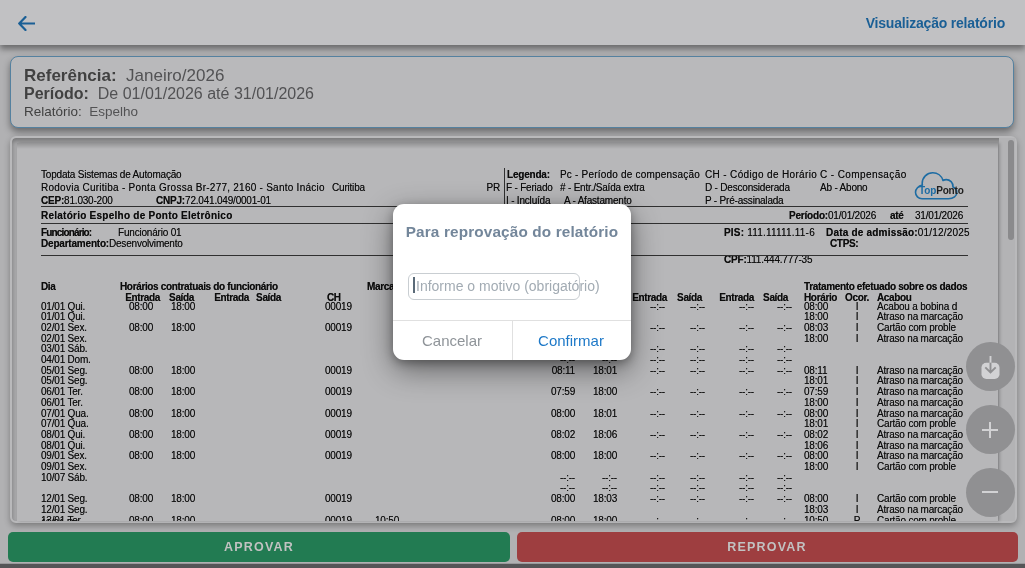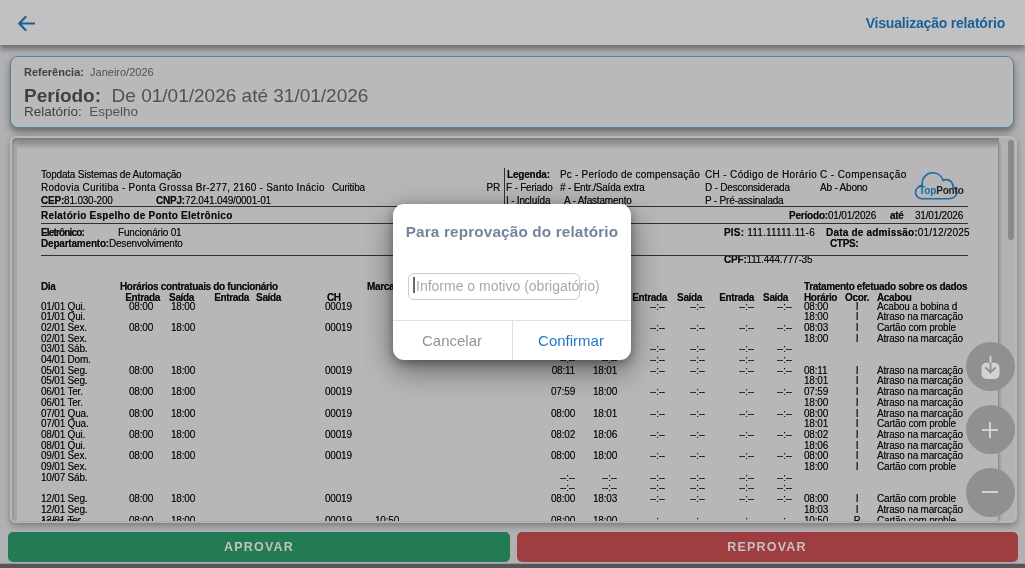--- a/index.html
+++ b/index.html
@@ -8,22 +8,22 @@
 .doc.b{letter-spacing:-0.35px}
 .c{text-align:center}
 .rule{height:1px;background:#303030}
 </style></head><body>
 <div class="a" style="left:0;top:0;width:1025px;height:45px;background:#c1c1c3;box-shadow:0 4px 6px rgba(0,0,0,0.4)"></div>
 <svg class="a" style="left:18px;top:15.5px" width="17" height="15" viewBox="0 0 17 15">
 <path d="M7.5 1 L1.2 7.5 L7.5 14 M1.2 7.5 L16.5 7.5" stroke="#1a5f95" stroke-width="2.2" fill="none" stroke-linecap="round" stroke-linejoin="round"></path>
   </svg>
 <div class="a" style="left:705px;top:15px;width:300px;text-align:right;font-size:14px;font-weight:bold;color:#1a5f95;letter-spacing:-0.2px">Visualização relatório</div>
 <div class="a" style="left:10px;top:56px;width:1004px;height:72px;background:#b9b9bb;border:1px solid #55819f;border-radius:8px;box-shadow:0 4px 7px rgba(0,0,0,0.4)"></div>
-<div class="a" style="left:24px;top:66px;font-size:11px;color:#525254;white-space:nowrap"><span style="font-weight:bold;color:#414141">Referência:</span>&nbsp; Janeiro/2026</div>
-<div class="a" style="left:24px;top:85px;font-size:19px;color:#525254;white-space:nowrap"><span style="font-weight:bold;color:#414141">Período:</span>&nbsp; De 01/01/2026 até 31/01/2026</div>
+<div class="a" style="left:24px;top:66px;font-size:17px;color:#525254;white-space:nowrap"><span style="font-weight:bold;color:#414141">Referência:</span>&nbsp; Janeiro/2026</div>
+<div class="a" style="left:24px;top:85px;font-size:16px;color:#525254;white-space:nowrap"><span style="font-weight:bold;color:#414141">Período:</span>&nbsp; De 01/01/2026 até 31/01/2026</div>
 <div class="a" style="left:24px;top:104px;font-size:13.5px;color:#525254;white-space:nowrap"><span style="font-weight:normal;color:#414141">Relatório:</span>&nbsp; Espelho</div>
 <div class="a" style="left:10px;top:136px;width:1007px;height:387px;background:#a7a7a9;border:2px solid #b9b9bb;border-radius:6px;box-shadow:0 3px 6px rgba(0,0,0,0.3),inset 0 3px 4px rgba(0,0,0,0.28)"></div>
 <div class="a" style="left:999px;top:138px;width:16px;height:383px;background:#b3b3b5"></div>
 <div class="a" style="left:1007.5px;top:140px;width:6.5px;height:100px;background:#8a8a8c;border-radius:4px"></div>
 <div class="a" style="left:17px;top:143px;width:981px;height:378px;background:#b7b7b9;overflow:hidden;box-shadow:2px 0 3px rgba(0,0,0,0.2)">
 <div class="a" style="left:0;top:0;width:981px;height:6px;background:linear-gradient(rgba(0,0,0,0.2),rgba(0,0,0,0))"></div>
 <div class="a doc" style="left:24px;top:26.5px;">Topdata Sistemas de Automação</div>
 <div class="a doc" style="left:24px;top:39.8px;letter-spacing:0.25px">Rodovia Curitiba - Ponta Grossa Br-277, 2160 - Santo Inácio</div>
 <div class="a doc" style="left:315px;top:39.8px;">Curitiba</div>
 <div class="a doc" style="left:423px;top:39.8px;width:60px;text-align:right">PR</div>
@@ -40,21 +40,21 @@
 <div class="a doc" style="left:803px;top:39.8px;">Ab - Abono</div>
 <div class="a doc" style="left:489px;top:53.0px;">I - Incluída</div>
 <div class="a doc" style="left:547px;top:53.0px;">A - Afastamento</div>
 <div class="a doc" style="left:688px;top:53.0px;">P - Pré-assinalada</div>
 <div class="a rule" style="left:24px;top:62.5px;width:927px"></div>
 <div class="a doc b" style="left:24px;top:67.8px;letter-spacing:0.25px">Relatório Espelho de Ponto Eletrônico</div>
 <div class="a doc" style="left:772px;top:67.8px;"><span class="b">Período:</span>01/01/2026</div>
 <div class="a doc b" style="left:873px;top:67.8px;">até</div>
 <div class="a doc" style="left:898px;top:67.8px;">31/01/2026</div>
 <div class="a rule" style="left:24px;top:80.3px;width:927px"></div>
-<div class="a doc" style="left:24px;top:85.0px;"><span class="b" style="letter-spacing:-0.85px">Eletrônico:</span></div>
+<div class="a doc" style="left:24px;top:85.0px;"><span class="b" style="letter-spacing:-0.85px">Funcionário:</span></div>
 <div class="a doc" style="left:101px;top:85.0px;">Funcionário 01</div>
 <div class="a doc" style="left:707px;top:85.0px;letter-spacing:0.2px"><span class="b">PIS:</span> 111.11111.11-6</div>
 <div class="a doc" style="left:809px;top:85.0px;letter-spacing:0.2px"><span class="b">Data de admissão:</span>01/12/2025</div>
 <div class="a doc" style="left:24px;top:96.4px;"><span class="b">Departamento:</span>Desenvolvimento</div>
 <div class="a doc" style="left:707px;top:96.4px;margin-top:16px;"><span class="b">CPF:</span>111.444.777-35</div>
 <div class="a doc b" style="left:813px;top:96.4px;">CTPS:</div>
 <div class="a rule" style="left:24px;top:112.0px;width:927px"></div>
 <div class="a doc b" style="left:24px;top:139.0px;">Dia</div>
 <div class="a doc b" style="left:103px;top:139.0px;">Horários contratuais do funcionário</div>
 <div class="a doc b" style="left:350px;top:139.0px;">Marcações efetuadas pelo funcionário</div>

